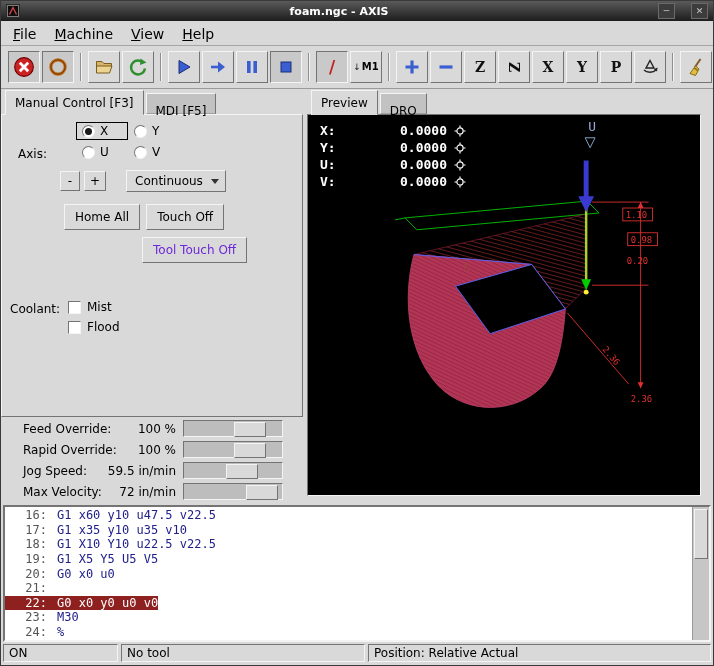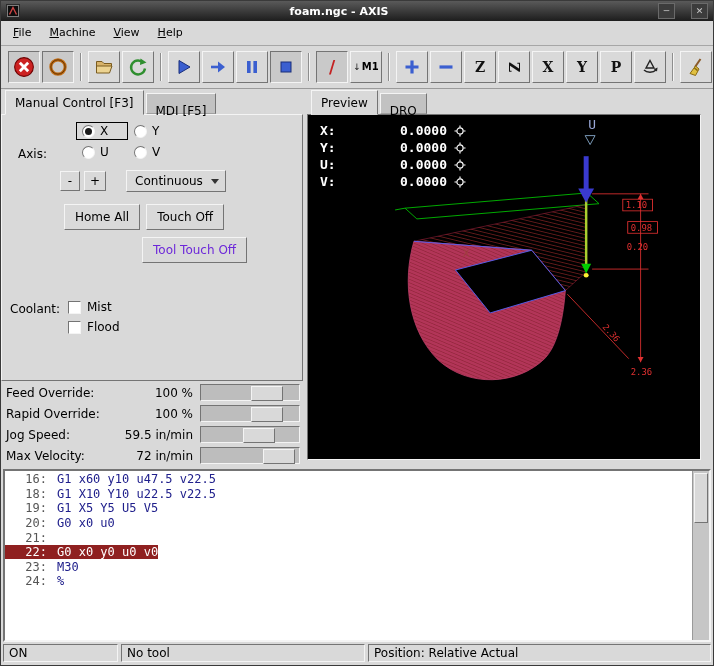--- a/index.html
+++ b/index.html
@@ -4,21 +4,21 @@
 <style>
   html,body{margin:0;padding:0}
   body{width:714px;height:666px;overflow:hidden;font-family:"DejaVu Sans","Liberation Sans",sans-serif;font-size:12px;color:#000;background:#888}
   .window{width:714px;height:666px;display:flex;flex-direction:column;background:#d9d9d9;border:1px solid #3a3a3a;box-sizing:border-box}
   
   .titlebar{height:20px;flex:none;background:linear-gradient(#5a5a5a,#1d1d1d);display:flex;align-items:center;padding:0 5px;gap:16px}
   .titlebar .title{flex:1;text-align:center;color:#fff;font-weight:bold;font-size:11px}
   .winbtn{width:15px;height:14px;display:flex;align-items:center;justify-content:center;color:#c8c8c8;font-size:9px;line-height:1;background:#3c3c3c;border:1px solid #6a6a6a;cursor:default}
   
   .menubar{height:24px;flex:none;display:flex;align-items:stretch;padding-left:3px;background:#d9d9d9;border-bottom:1px solid #a6a6a6}
-  .menu-item{display:inline-block;padding:5px 9px 0 9px;font-size:11px}
+  .menu-item{display:inline-block;padding:5px 9px 0 9px;font-size:14px}
   .menu-item::first-letter{text-decoration:underline}
   
   .toolbar{height:42px;flex:none;display:flex;align-items:center;padding:0 7px;gap:2px;border-bottom:1px solid #9a9a9a;background:#d9d9d9}
   .tbtn{width:30px;height:30px;flex:none;display:flex;align-items:center;justify-content:center;background:#d9d9d9;border:1px solid;border-color:#f4f4f4 #747474 #747474 #f4f4f4;position:relative}
   .tbtn.pressed{border-color:#747474 #f4f4f4 #f4f4f4 #747474;background:#c9c9c9}
   .tsep{width:0;height:28px;border-left:1px solid #8e8e8e;border-right:1px solid #f4f4f4;margin:0 4px;flex:none}
   .tletter{font-family:"DejaVu Serif","Liberation Serif",serif;font-weight:bold;font-size:14px;line-height:1;color:#111}
   .tletter.rot{display:inline-block;transform:rotate(90deg)}
   .slashglyph{color:#c42222;font-weight:bold;font-size:17px;line-height:1}
   .m1wrap{display:flex;align-items:flex-end;gap:1px}
@@ -47,37 +47,37 @@
   .home-row{margin:12px 0 0 62px;gap:6px}
   .btn{height:22px;box-sizing:border-box;padding:12px 10px;display:inline-flex;align-items:center;background:#d9d9d9;border:1px solid;border-color:#f4f4f4 #747474 #747474 #f4f4f4;white-space:nowrap}
   .btn.disabled{color:#6d28d9}
   .tool-row{margin:7px 0 0 140px}
   .spindle-row{margin:15px 0 0 8px;gap:5px}
   .coolant-row{margin:37px 0 0 8px;align-items:flex-start}
   .checkcol{display:flex;flex-direction:column;gap:6px;margin-left:12px}
   .check{display:flex;align-items:center;gap:6px}
   .cbox{width:11px;height:11px;background:#fff;border:1px solid;border-color:#747474 #f4f4f4 #f4f4f4 #747474;flex:none}
   
-  .overrides{flex:none;height:88px;padding:1px 2px;box-sizing:border-box}
+  .overrides{flex:none;height:88px;padding:1px 19px;box-sizing:border-box}
   .ov-row{height:21px;display:flex;align-items:center}
   .ov-label{padding-left:3px;white-space:nowrap}
   .ov-value{flex:1;text-align:right;padding-right:7px;white-space:nowrap}
   .slider{width:100px;height:17px;flex:none;box-sizing:border-box;border:1px solid;border-color:#747474 #f4f4f4 #f4f4f4 #747474;background:#bdbdbd;position:relative;margin-right:1px}
   .thumb{position:absolute;top:1px;height:13px;width:30px;background:#d9d9d9;border:1px solid;border-color:#f4f4f4 #747474 #747474 #f4f4f4}
   
   .right{flex:1;display:flex;flex-direction:column;padding:0 12px 9px 4px;min-width:0}
   .preview-body{flex:1;background:#000;border:1px solid;border-color:#747474 #f4f4f4 #f4f4f4 #747474;position:relative;min-height:0}
   .scene{position:absolute;left:0;top:0;width:100%;height:100%}
   .dro{position:absolute;top:7px;left:12px;font-family:"DejaVu Sans Mono","Liberation Mono",monospace;font-size:13px;font-weight:bold;color:#fff}
   .dro-row{display:flex;align-items:center;height:17px}
   .dro-axis{width:20px}
   .dro-val{width:107px;text-align:right}
   .dro-home{margin-left:7px}
   
-  .gcode{height:173px;flex:none;margin:0 2px;border:2px solid;border-color:#747474 #f4f4f4 #f4f4f4 #747474;background:#fff;display:flex;overflow:hidden;box-sizing:border-box}
+  .gcode{height:137px;flex:none;margin:0 2px;border:2px solid;border-color:#747474 #f4f4f4 #f4f4f4 #747474;background:#fff;display:flex;overflow:hidden;box-sizing:border-box}
   .gcode-text{flex:1;font-family:"DejaVu Sans Mono","Liberation Mono",monospace;font-size:12px;padding-top:1px;overflow:hidden}
   .gl{height:14.6px;display:flex;white-space:pre;align-items:center}
   .gl .num{width:42px;text-align:right;color:#555;flex:none}
   .gl .code{color:#20208c;padding-left:10px}
   .gl.active .num,.gl.active .code{background:#8f2020;color:#fff}
   .vscroll{width:16px;flex:none;background:#c6c6c6;border-left:1px solid #9a9a9a;position:relative}
   .sthumb{position:absolute;left:1px;right:1px;top:2px;height:48px;background:#d9d9d9;border:1px solid;border-color:#f4f4f4 #747474 #747474 #f4f4f4}
   
   .statusbar{height:23px;flex:none;display:flex;gap:3px;padding:2px 2px 3px;box-sizing:border-box}
   .scell{border:1px solid;border-color:#747474 #f4f4f4 #f4f4f4 #747474;display:flex;align-items:center;padding:0 5px;box-sizing:border-box;white-space:nowrap;overflow:hidden}
@@ -414,20 +414,21 @@
           </div>
         </div>
 
       </div>
     </div>
   </div>
 
   <div class="gcode">
     <div class="gcode-text">
       <div class="gl"><span class="num">16:</span><span class="code">G1 x60 y10 u47.5 v22.5</span></div>
+      <div class="gl"><span class="num">17:</span><span class="code">G1 x35 y10 u35 v10</span></div>
       <div class="gl"><span class="num">18:</span><span class="code">G1 X10 Y10 u22.5 v22.5</span></div>
       <div class="gl"><span class="num">19:</span><span class="code">G1 X5 Y5 U5 V5</span></div>
       <div class="gl"><span class="num">20:</span><span class="code">G0 x0 u0</span></div>
       <div class="gl"><span class="num">21:</span><span class="code"></span></div>
       <div class="gl active"><span class="num">22:</span><span class="code">G0 x0 y0 u0 v0</span></div>
       <div class="gl"><span class="num">23:</span><span class="code">M30</span></div>
       <div class="gl"><span class="num">24:</span><span class="code">%</span></div>
     </div>
     <div class="vscroll">
       <div class="sthumb"></div>

